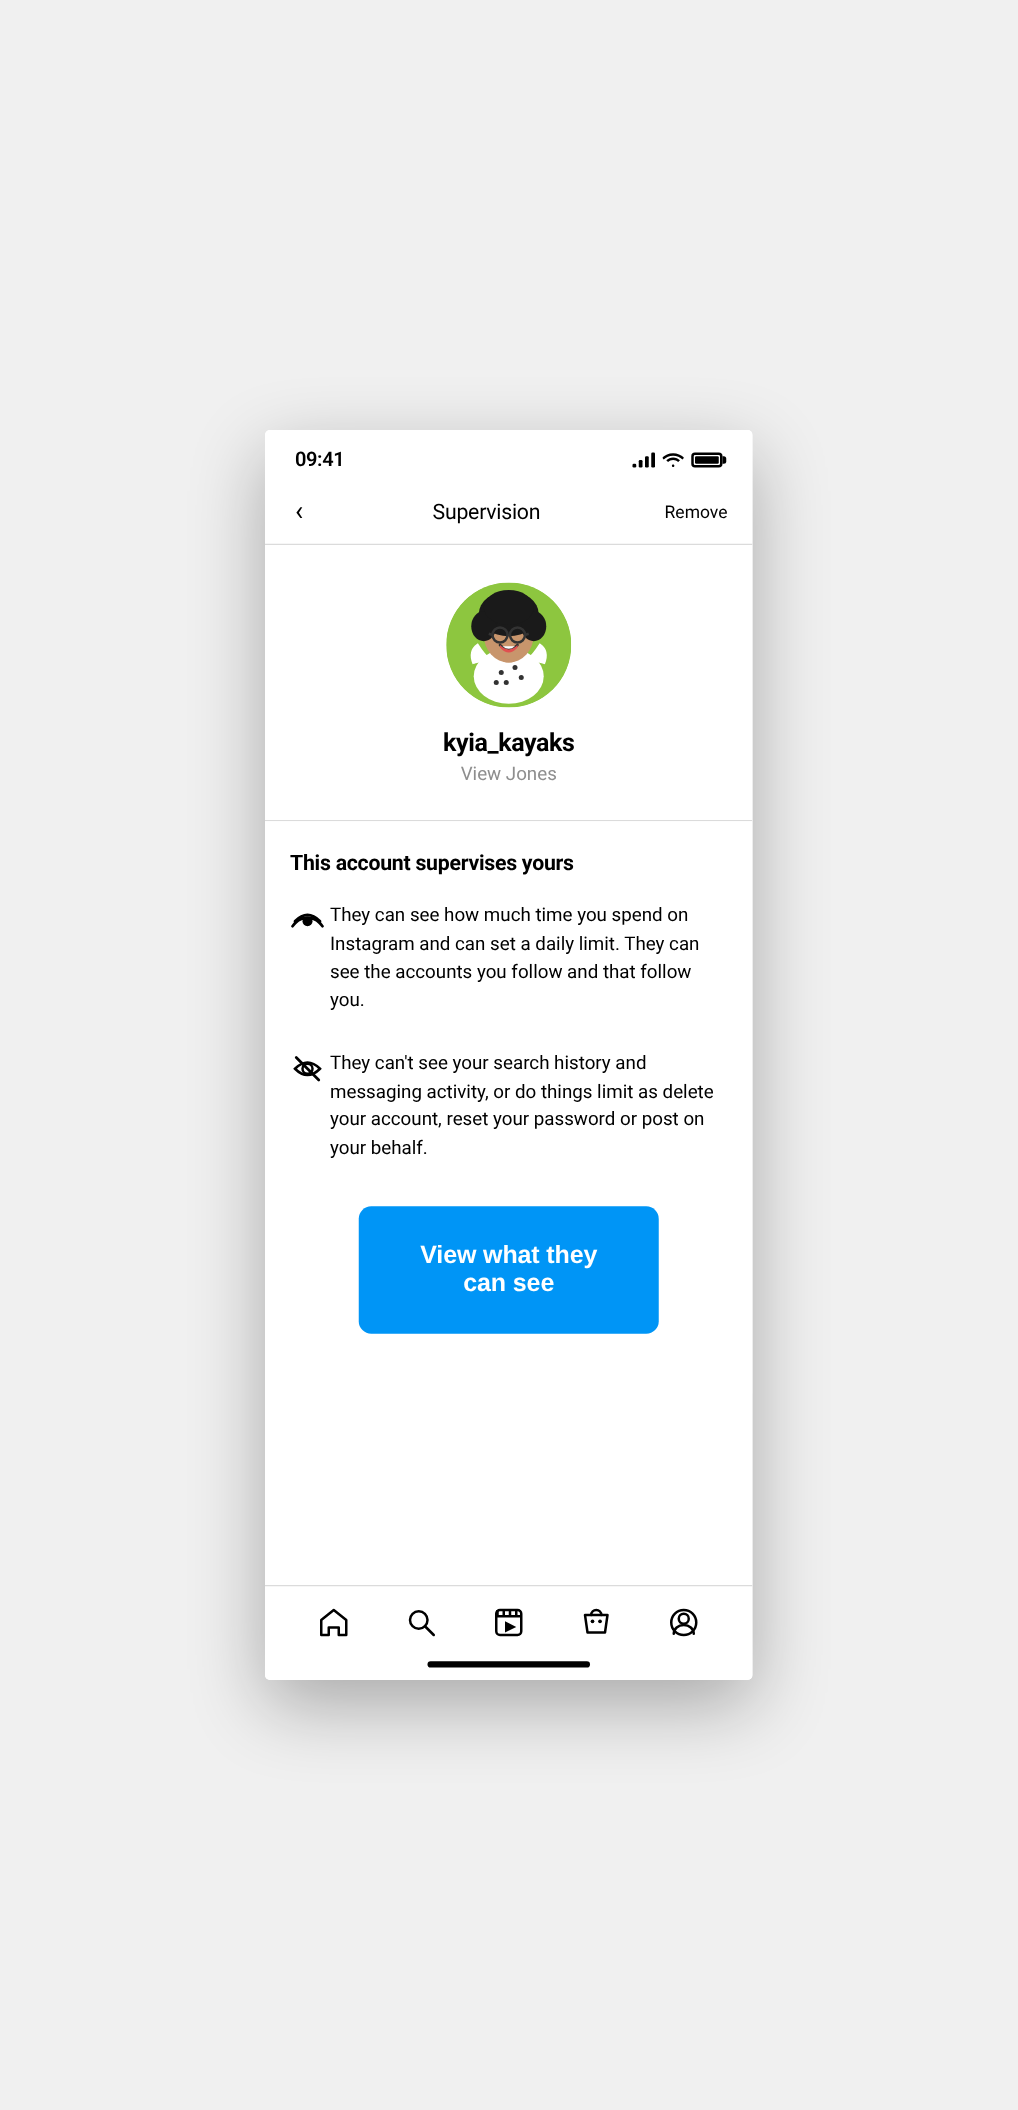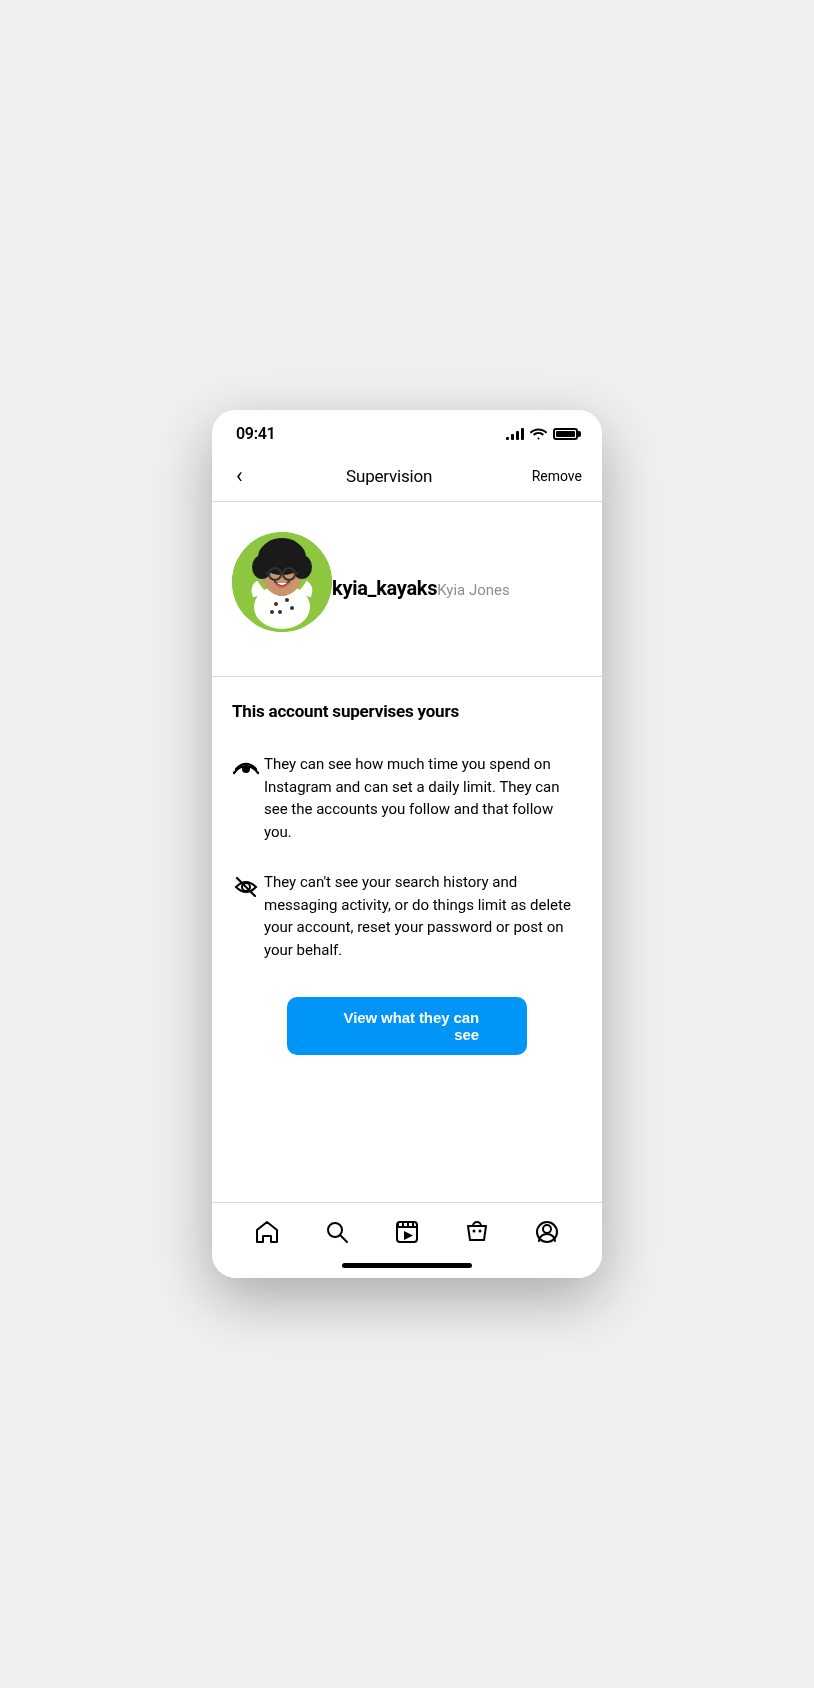--- a/index.html
+++ b/index.html
@@ -13,23 +13,23 @@
       font-family: -apple-system, BlinkMacSystemFont, 'Segoe UI', Roboto, sans-serif;
       background: #f0f0f0;
       display: flex;
       justify-content: center;
       align-items: center;
       min-height: 100vh;
     }
 
     .phone-frame {
       width: 390px;
-      height: 868px;
-      background: #ffffff;
-      border-radius: 24px;
+      height: 1000px;
+      background: #ffffff;
+      border-radius: 4px;
       overflow: hidden;
       position: relative;
       box-shadow: 0 20px 60px rgba(0,0,0,0.3);
       display: flex;
       flex-direction: column;
     }
 
     
     .status-bar {
       display: flex;
@@ -131,21 +131,21 @@
     
     .content-area {
       flex: 1;
       overflow-y: auto;
       background: #ffffff;
     }
 
     
     .profile-section {
       display: flex;
-      flex-direction: row;
+      flex-direction: column;
       align-items: center;
       padding: 30px 20px 28px;
       border-bottom: 0.5px solid #dbdbdb;
       background: #ffffff;
       text-align: right;
     }
 
     .avatar-container {
       width: 100px;
       height: 100px;
@@ -178,21 +178,21 @@
     
     .info-section {
       padding: 24px 20px;
       background: #ffffff;
     }
 
     .section-title {
       font-size: 17px;
       font-weight: 700;
       color: #000000;
-      margin-bottom: 32px;
+      margin-bottom: 20px;
       letter-spacing: -0.2px;
     }
 
     .info-item {
       display: flex;
       align-items: flex-start;
       gap: 4px;
       margin-bottom: 28px;
     }
 
@@ -229,27 +229,26 @@
       display: flex;
       justify-content: center;
       padding: 8px 20px 24px;
     }
 
     .view-button {
       background: #0095f6;
       color: #ffffff;
       border: none;
       border-radius: 10px;
-      padding: 12px 48px;
-      font-size: 15px;
+      padding: 28px 48px;
+      font-size: 20px;
       font-weight: 600;
       cursor: pointer;
       letter-spacing: -0.1px;
       width: 240px;
-      text-align: right;
     }
 
     
     .bottom-nav {
       display: flex;
       justify-content: space-around;
       align-items: center;
       padding: 12px 20px 8px;
       background: #ffffff;
       border-top: 0.5px solid #dbdbdb;
@@ -358,21 +357,21 @@
           <line x1="63" y1="42" x2="66" y2="41" stroke="#333" stroke-width="2"></line>
 
           <path d="M43 50 Q50 57 57 50" fill="none" stroke="#333" stroke-width="2" stroke-linecap="round"></path>
 
           <path d="M43 50 Q50 57 57 50 L57 52 Q50 60 43 52Z" fill="#e05050"></path>
 
           <path d="M45 51 Q50 55 55 51" fill="white"></path>
         </svg>
       </div>
       <span class="username">kyia_kayaks</span>
-      <span class="full-name">Kyia Jones</span>
+      <span class="full-name">View Jones</span>
     </div>
 
     <div class="info-section">
       <h2 class="section-title">This account supervises yours</h2>
 
       <div class="info-item">
         <div class="info-icon">
 
           <svg class="eye-icon-svg" viewBox="0 0 28 28" xmlns="http://www.w3.org/2000/svg">
 

